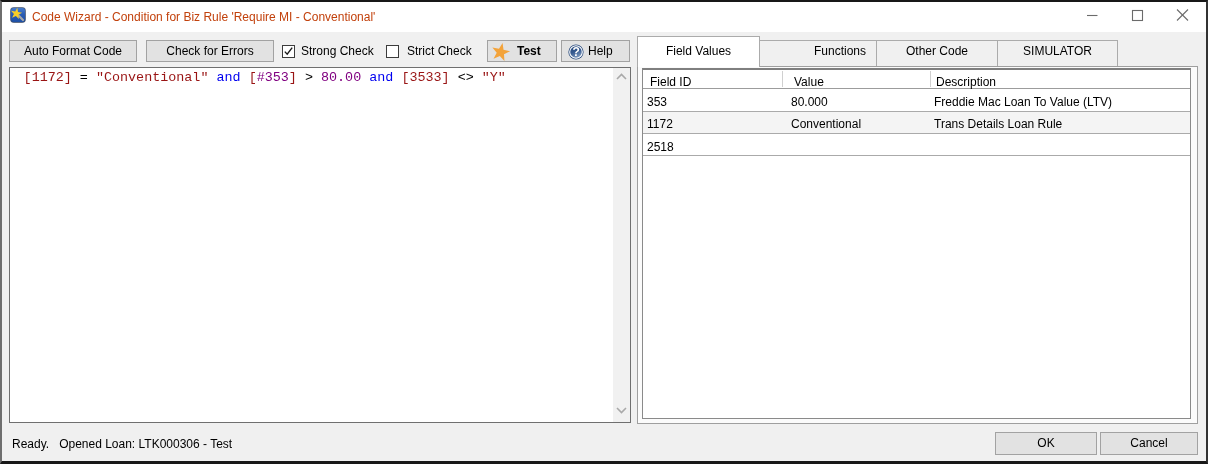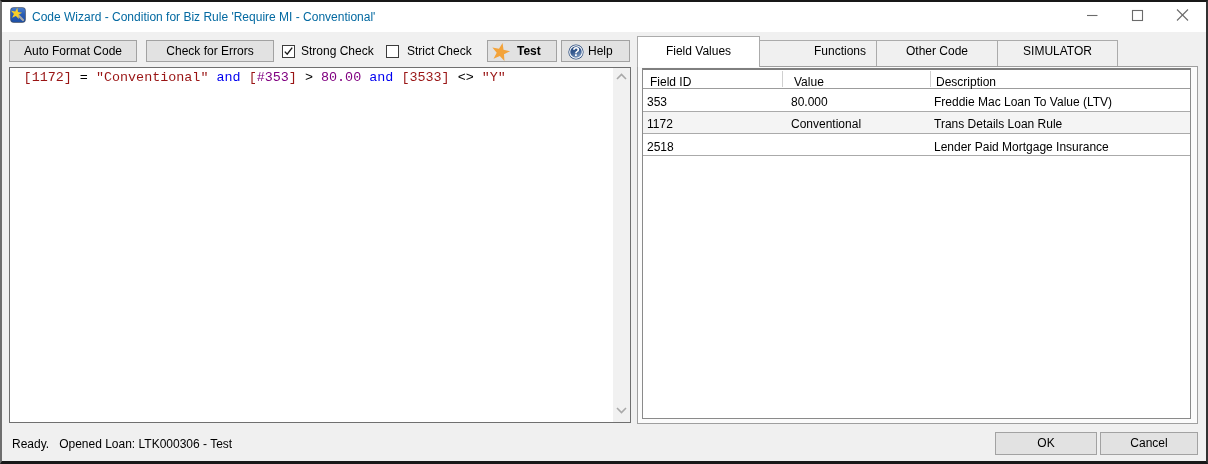--- a/index.html
+++ b/index.html
@@ -22,21 +22,21 @@
       <stop offset="0" stop-color="#4a7fd0"></stop>
       <stop offset="0.45" stop-color="#2a5cb4"></stop>
       <stop offset="1" stop-color="#1d4fa5"></stop>
     </linearGradient>
   </defs>
   <rect x="0.5" y="0.5" width="15" height="15" rx="3" fill="url(#bgrad)" stroke="#3a3a3a" stroke-opacity="0.5"></rect>
   <line x1="8.5" y1="8.5" x2="13" y2="13" stroke="#a8a8a8" stroke-width="2.2" stroke-linecap="round"></line>
   <path d="M7.32 0.79 L8.03 4.93 L12.14 5.78 L8.42 7.73 L8.89 11.90 L5.88 8.96 L2.06 10.70 L3.92 6.93 L1.09 3.83 L5.25 4.44 Z" fill="#f8ce27"></path>
 </svg>
 
-<div class="abs" style="left:32px; top:2px; height:30px; line-height:30px; color:#0369a1; font-size:12px;">Code Wizard - Condition for Biz Rule 'Require MI - Conventional'</div>
+<div class="abs" style="left:32px; top:2px; height:30px; line-height:30px; color:#c2410c; font-size:12px;">Code Wizard - Condition for Biz Rule 'Require MI - Conventional'</div>
 
 <svg class="abs" style="left:1080px; top:2px;" width="120" height="30" viewBox="0 0 120 30">
   <line x1="7" y1="13.5" x2="17.5" y2="13.5" stroke="#6b6b6b" stroke-width="1.1"></line>
   <rect x="52.5" y="8.5" width="10" height="10" fill="none" stroke="#6b6b6b" stroke-width="1.1"></rect>
   <line x1="97" y1="7.5" x2="108" y2="18.5" stroke="#6b6b6b" stroke-width="1.1"></line>
   <line x1="108" y1="7.5" x2="97" y2="18.5" stroke="#6b6b6b" stroke-width="1.1"></line>
 </svg>
 
 <div class="btn" style="left:9px; top:39.5px; width:128px; height:22px; line-height:20px;">Auto Format Code</div>
 <div class="btn" style="left:146px; top:39.5px; width:128px; height:22px; line-height:20px;">Check for Errors</div>
@@ -115,20 +115,19 @@
     <div style="position:absolute; left:148px; top:5.5px;">80.000</div>
     <div style="position:absolute; left:291px; top:5.5px;">Freddie Mac Loan To Value (LTV)</div>
   </div>
   <div style="position:absolute; left:0; top:41.5px; width:100%; height:22px; background:#f4f4f4; border-bottom:1px solid #aaaaaa;">
     <div style="position:absolute; left:4px; top:5.5px;">1172</div>
     <div style="position:absolute; left:148px; top:5.5px;">Conventional</div>
     <div style="position:absolute; left:291px; top:5.5px;">Trans Details Loan Rule</div>
   </div>
   <div style="position:absolute; left:0; top:64px; width:100%; height:22px; border-bottom:1px solid #aaaaaa;">
     <div style="position:absolute; left:4px; top:5.5px;">2518</div>
-    <div style="position:absolute; left:291px; top:5.5px;">Lender Paid Mortgage Insurance</div>
   </div>
 </div>
 
 <div class="btn" style="left:995px; top:432px; width:102px; height:23px; line-height:21px;">OK</div>
 <div class="btn" style="left:1100px; top:432px; width:98px; height:23px; line-height:21px;">Cancel</div>
 
 <div class="abs" style="left:12px; top:436.5px; font-size:12px;">Ready.&nbsp;&nbsp; Opened Loan: LTK000306 - Test</div>
 
 </body></html>

